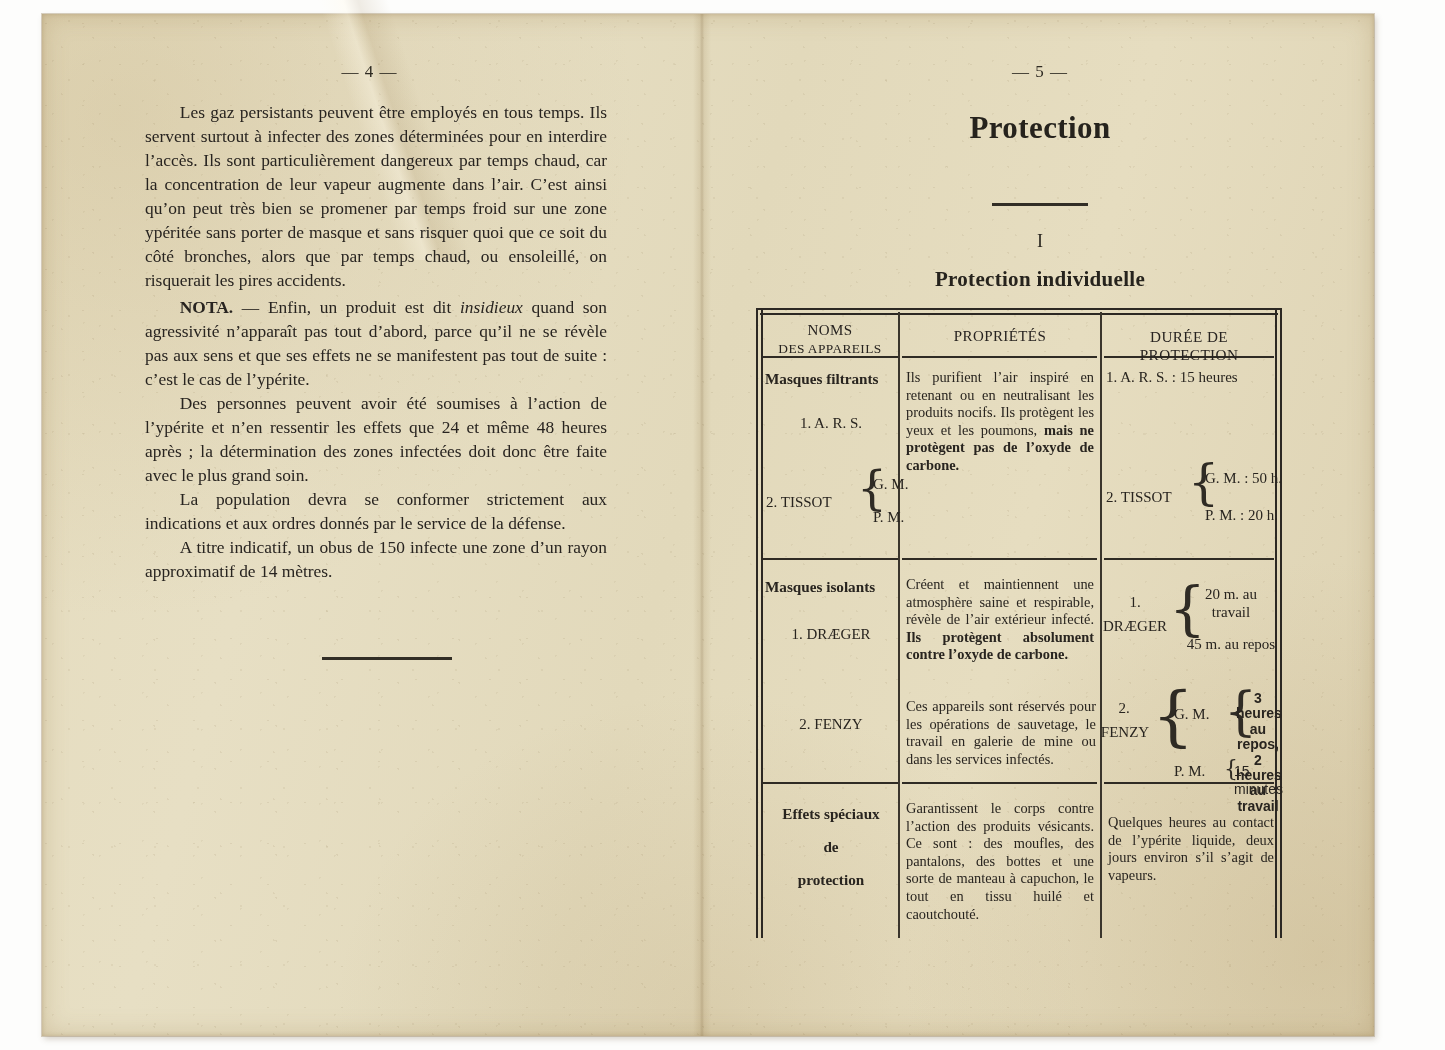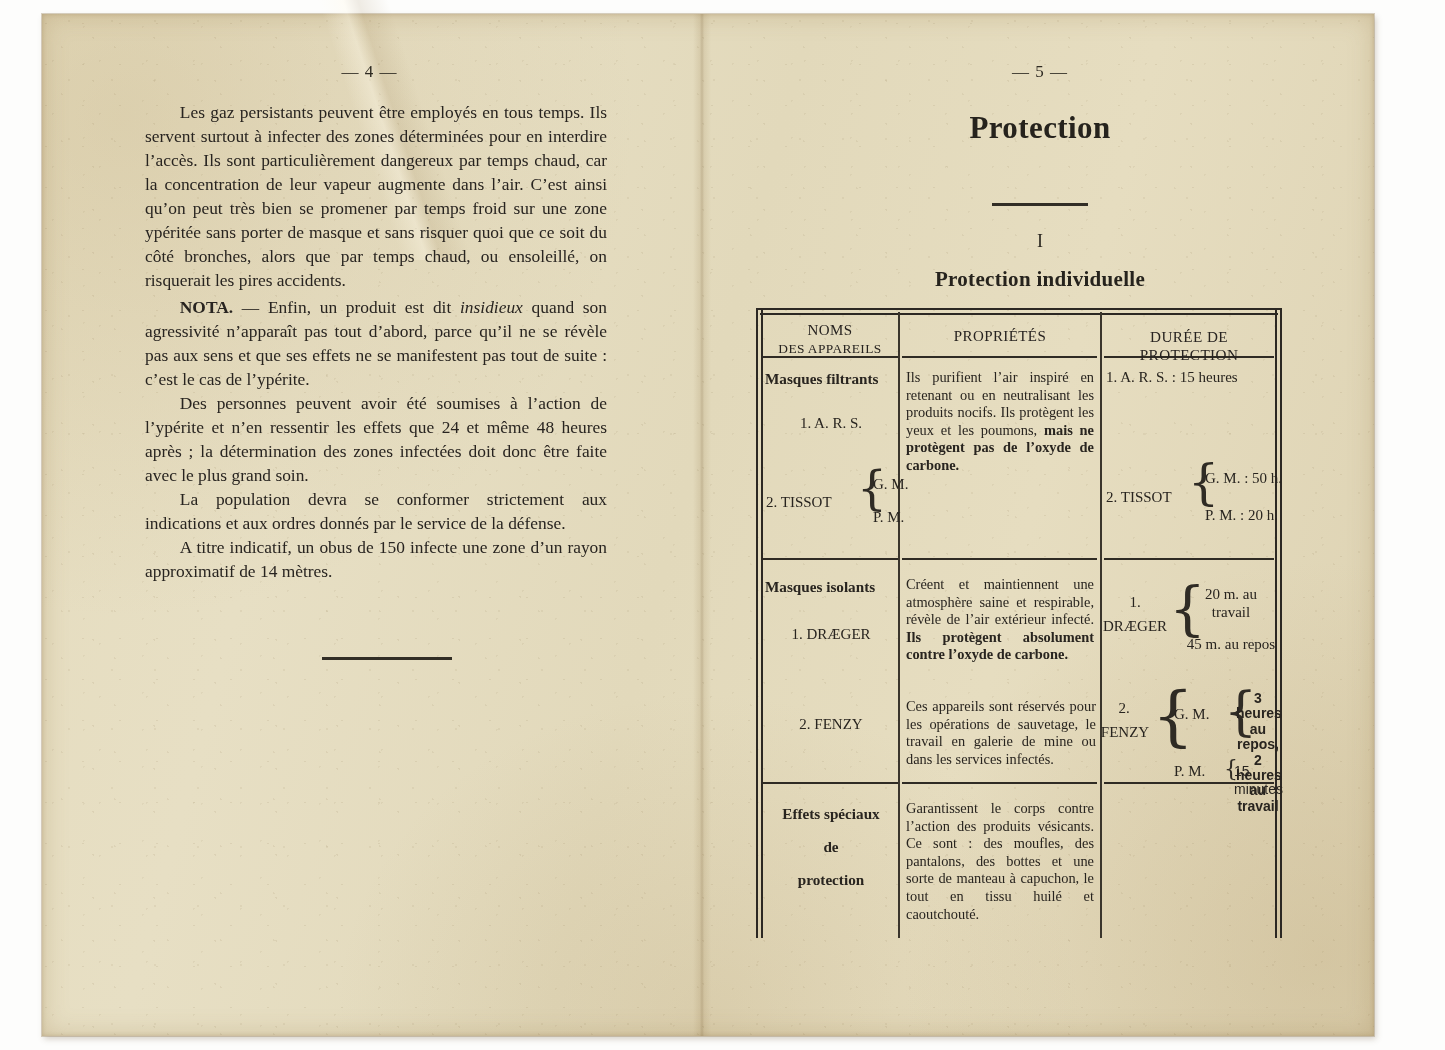--- a/index.html
+++ b/index.html
@@ -344,15 +344,16 @@
     <div class="brace" style="left:468px; top:450px; font-size:22px;">{</div>
 
     <div class="cell cond" style="left:478px; top:455px; width:48px; font-size:14px; font-family:'Liberation Sans Narrow','Liberation Sans',sans-serif; font-weight:normal;">15 minutes</div>
 
     <div class="cell c nm-strong" style="left:9px; top:497px; width:132px;">Effets spéciaux</div>
     <div class="cell c nm-strong" style="left:9px; top:530px; width:132px;">de</div>
     <div class="cell c nm-strong" style="left:9px; top:563px; width:132px;">protection</div>
 
     <div class="cell j" style="left:150px; top:492px; width:188px;">Garantissent le corps contre l’action des produits vésicants. Ce sont : des moufles, des pantalons, des bottes et une sorte de manteau à capuchon, le tout en tissu huilé et caoutchouté.</div>
 
+    <div class="cell j" style="left:352px; top:506px; width:166px;">Quelques heures au contact de l’ypérite liquide, deux jours environ s’il s’agit de vapeurs.</div>
 
   </div>
 </div>
 
 </body></html>

